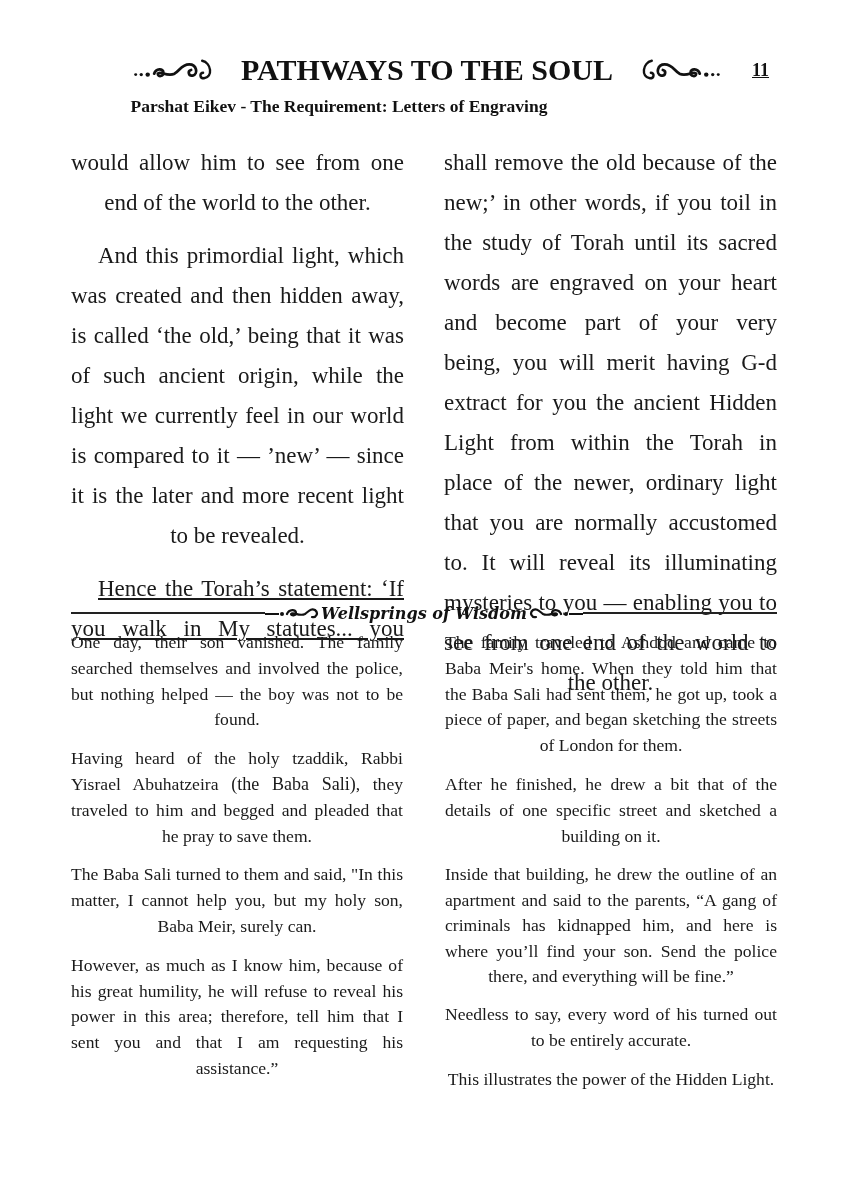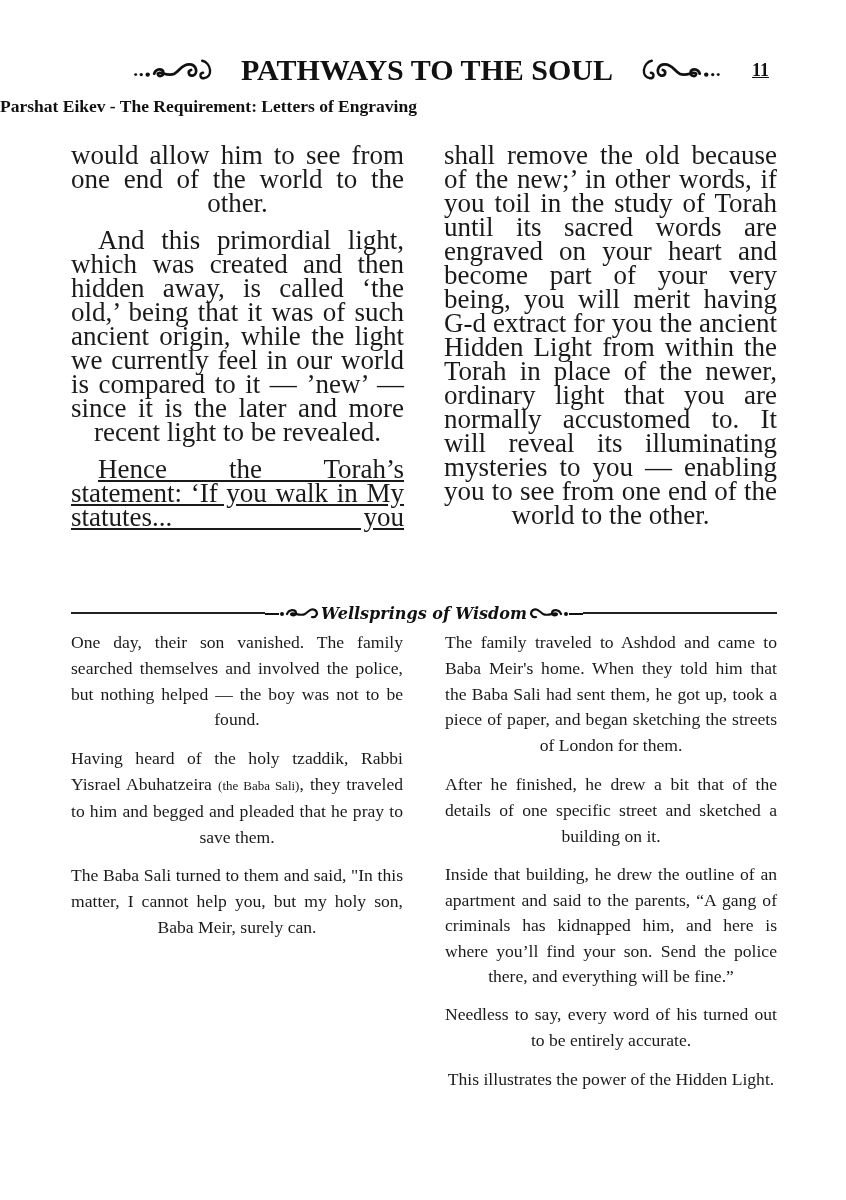--- a/index.html
+++ b/index.html
@@ -3,37 +3,37 @@
   <meta charset="utf-8">
   <style>
     html, body { margin: 0; padding: 0; background: #ffffff; }
     body { width: 846px; height: 1200px; position: relative; overflow: hidden; color: #1a1a1a; font-family: "Liberation Serif", serif; }
 
     .header { position: absolute; left: 0; top: 52px; width: 846px; height: 40px; }
     .header-title-row { position: absolute; left: 132px; top: 0; width: 590px; display: flex; align-items: center; justify-content: center; }
     .orn { display: inline-block; width: 92px; height: 28px; }
     .header-title { font-family: "Liberation Serif", serif; font-weight: bold; font-size: 30px; letter-spacing: 0px; margin: 0 24px; white-space: nowrap; color: #111; line-height: 36px; }
     .page-number { position: absolute; left: 752px; top: 8px; font-weight: bold; font-size: 18px; color: #111; text-decoration: underline; }
-    .subtitle { position: absolute; left: 0; top: 96px; width: 678px; font-weight: bold; font-size: 17.5px; color: #111; }
+    .subtitle { position: absolute; left: 0; top: 96px; width: 678px; text-align: center; font-weight: bold; font-size: 17.5px; color: #111; }
 
     .main { position: absolute; top: 143px; left: 71px; width: 706px; display: flex; justify-content: space-between; }
-    .col { width: 333px; font-size: 27px; line-height: 24px; text-align: justify; }
+    .col { width: 333px; font-size: 23px; line-height: 40px; text-align: justify; }
     .col p { margin: 0 0 13px 0; }
     .col p.indent { text-indent: 27px; }
     .col p.center-last { text-align-last: center; }
 
     .divider { position: absolute; left: 71px; top: 600px; width: 706px; height: 26px; display: flex; align-items: center; }
     .divider .line { flex: 1; height: 1.5px; background: #222; }
     .divider .label { font-family: "DejaVu Serif", serif; font-style: italic; font-weight: bold; font-size: 16px; color: #111; padding: 0 2px; white-space: nowrap; }
     .divider .sorn { display: inline-block; width: 54px; height: 18px; }
 
     .lower { position: absolute; top: 630px; left: 71px; width: 706px; display: flex; justify-content: space-between; }
     .lcol { width: 332px; font-size: 17.6px; line-height: 25.8px; text-align: justify; }
     .lcol p { margin: 0 0 13px 0; text-align-last: center; }
-    .small { font-size: 13px; }
+    .small { font-size: 18px; }
   </style>
 </head>
 <body>
 
 <div class="header">
   <div class="header-title-row">
     <svg class="orn" viewBox="0 0 92 28">
       <circle cx="4" cy="19" r="1.6" fill="#111"></circle>
       <circle cx="10" cy="19" r="1.8" fill="#111"></circle>
       <circle cx="17" cy="19" r="2.4" fill="#111"></circle>
@@ -78,20 +78,21 @@
     <path d="M22 10 C24 5, 31 5, 31 9 C31 12, 26 12, 26 10 C28 7, 34 13, 40 10 C44 7, 46 4, 50 6 C54 9, 51 14, 47 13" fill="none" stroke="#111" stroke-width="2.2" stroke-linecap="round"></path>
   </svg>
   <div class="line"></div>
 </div>
 
 <div class="lower">
   <div class="lcol">
     <p>One day, their son vanished. The family searched themselves and involved the police, but nothing helped — the boy was not to be found.</p>
     <p><span>Having heard of the holy tzaddik, Rabbi Yisrael Abuhatzeira </span><span class="small">(the Baba Sali)</span><span>, they traveled to him and begged and pleaded that he pray to save them.</span></p>
     <p>The Baba Sali turned to them and said, "In this matter, I cannot help you, but my holy son, Baba Meir, surely can.</p>
+    <p>However, as much as I know him, because of his great humility, he will refuse to reveal his power in this area; therefore, tell him that I sent you and that I am requesting his assistance.”</p>
   </div>
   <div class="lcol">
     <p>The family traveled to Ashdod and came to Baba Meir's home. When they told him that the Baba Sali had sent them, he got up, took a piece of paper, and began sketching the streets of London for them.</p>
     <p>After he finished, he drew a bit that of the details of one specific street and sketched a building on it.</p>
     <p style="line-height: 25.4px;">Inside that building, he drew the outline of an apartment and said to the parents, “A gang of criminals has kidnapped him, and here is where you’ll find your son. Send the police there, and everything will be fine.”</p>
     <p>Needless to say, every word of his turned out to be entirely accurate.</p>
     <p>This illustrates the power of the Hidden Light.</p>
   </div>
 </div>
 

